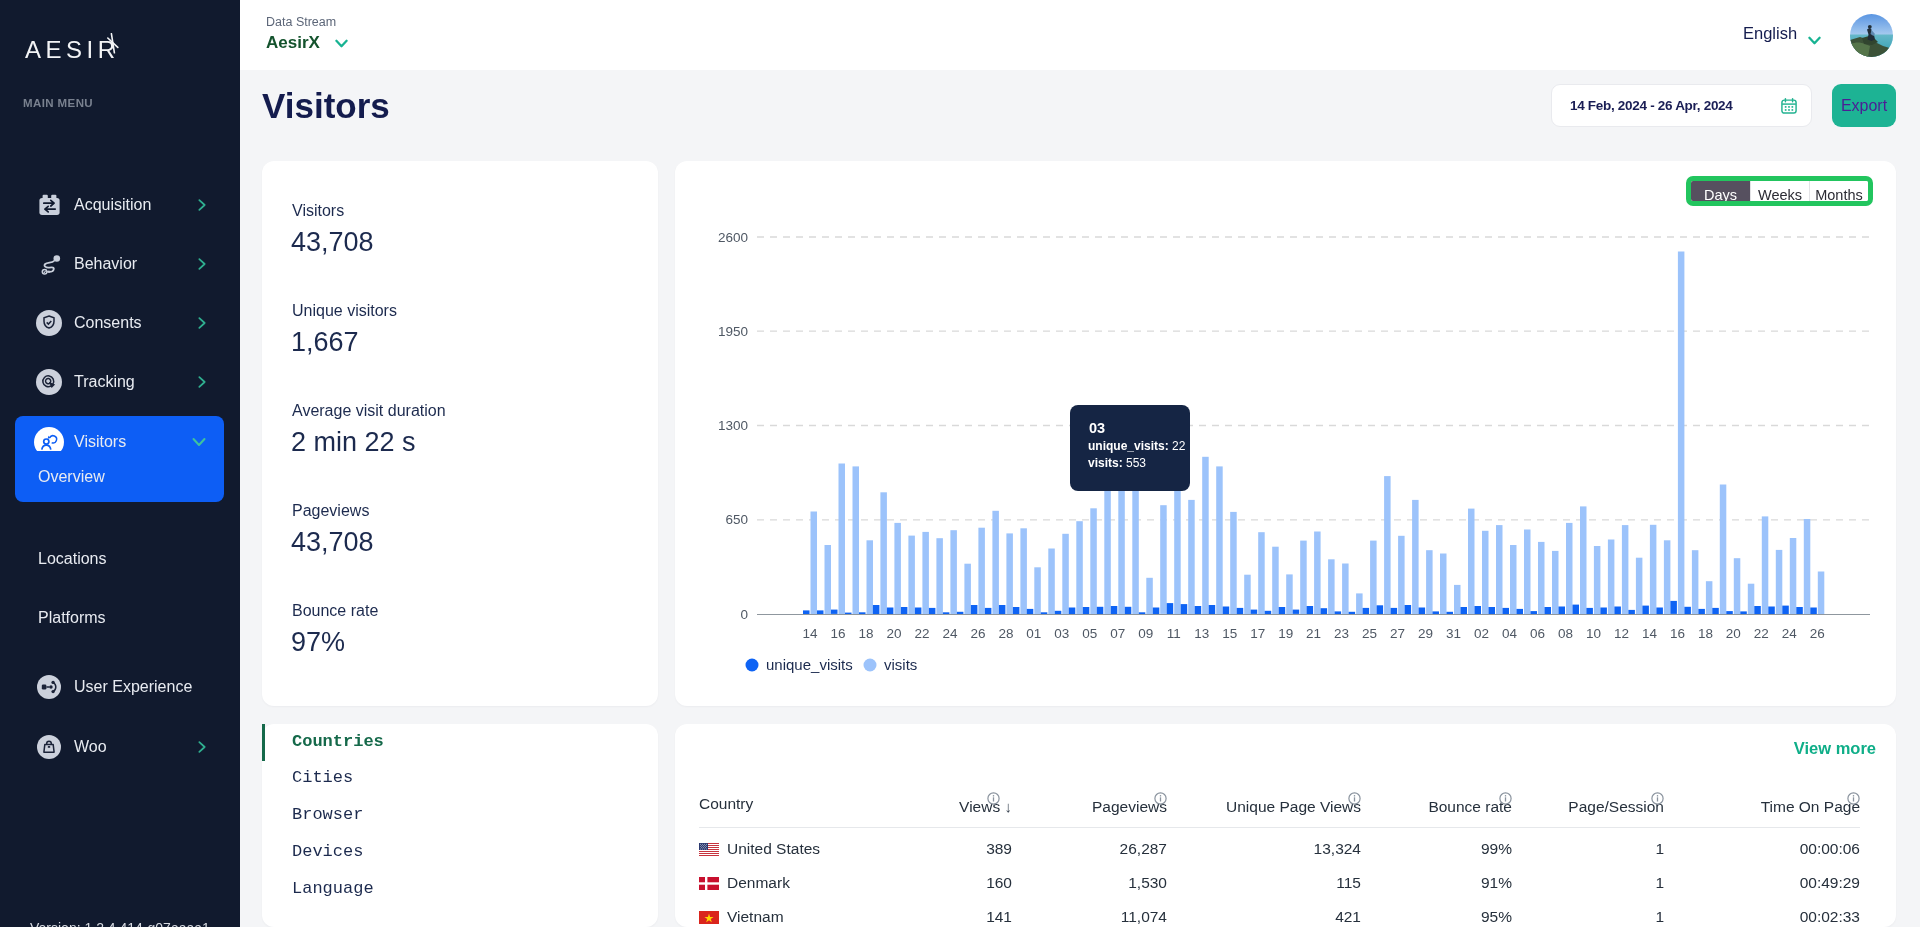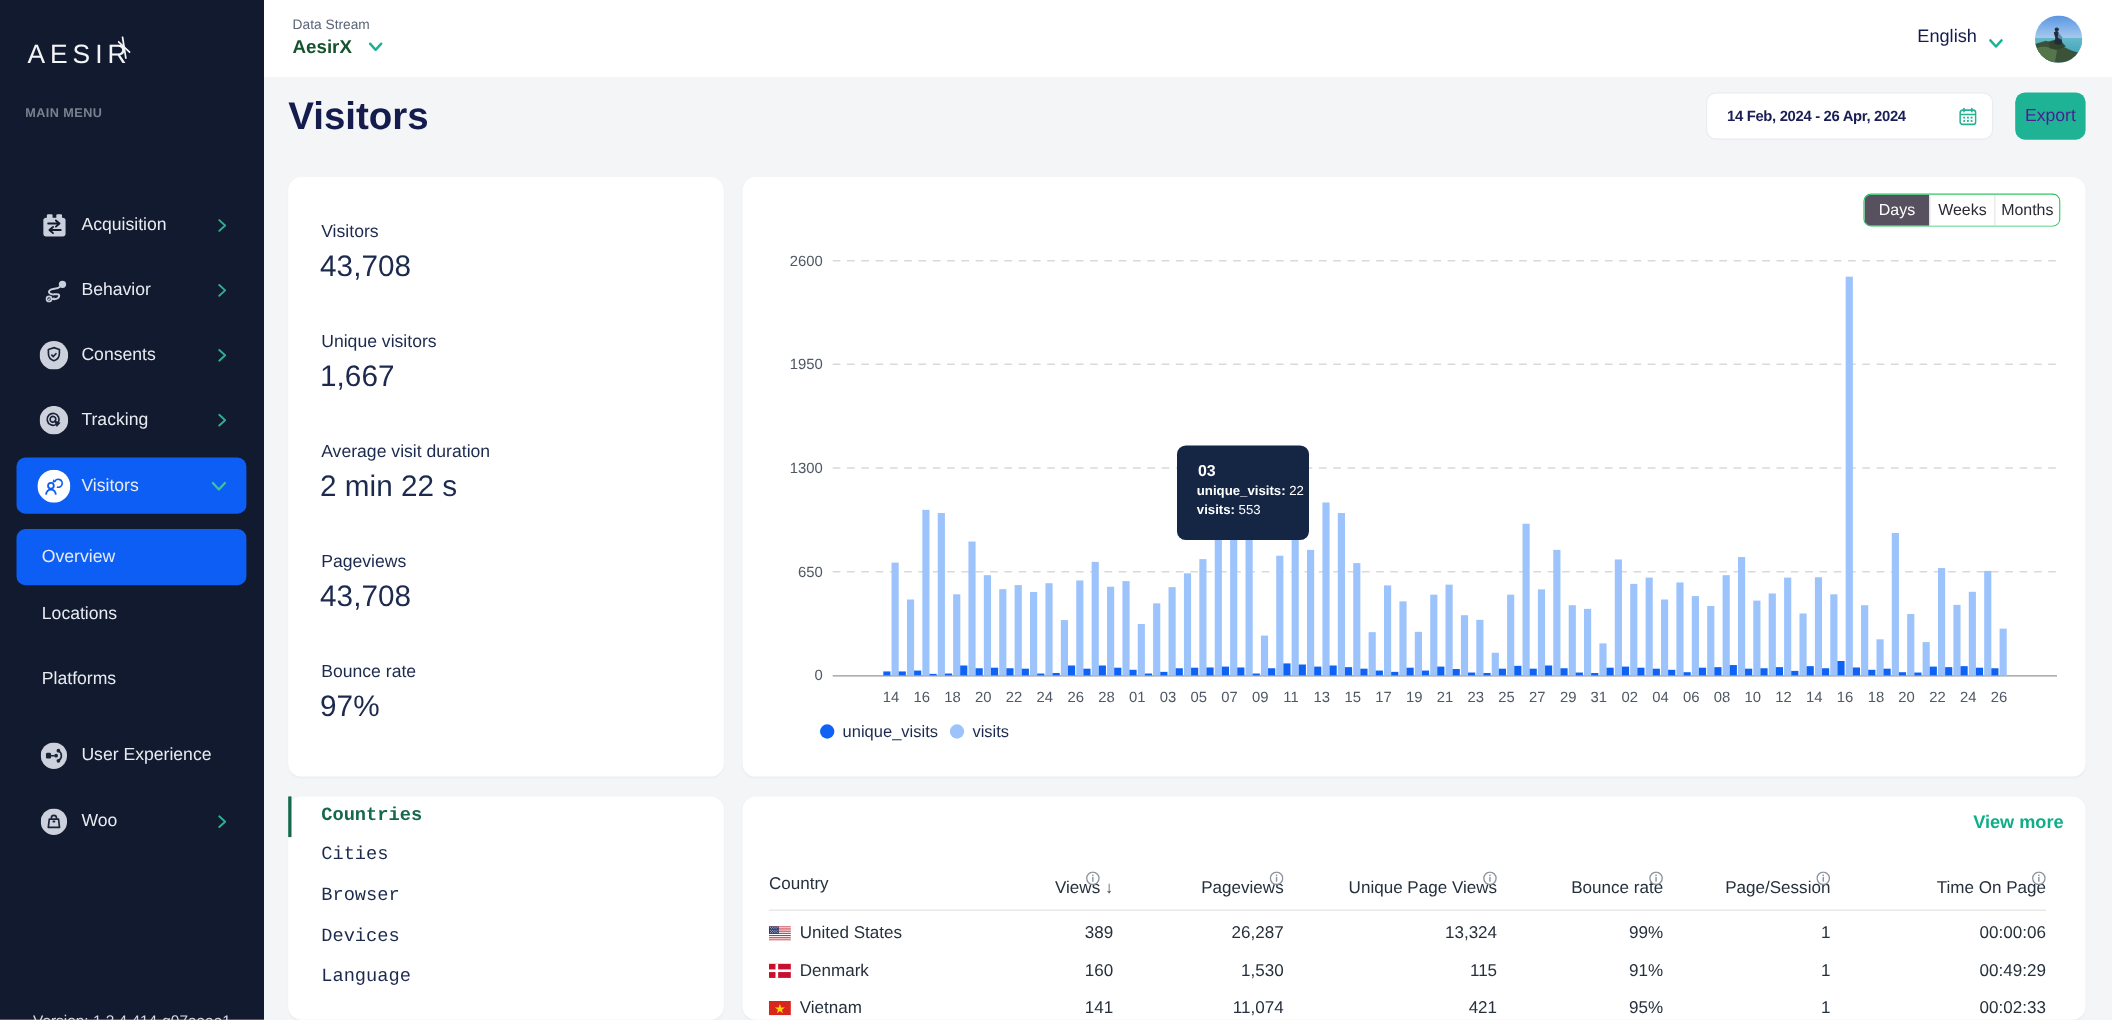--- a/index.html
+++ b/index.html
@@ -28,21 +28,21 @@
 .datebox { position:absolute; left:1551px; top:84px; width:261px; height:43px; background:#fff; border:1px solid #e9eaee; border-radius:9px; z-index:1; }
 .datebox .dtxt { position:absolute; left:18px; top:13px; font-size:13.5px; font-weight:bold; color:#1a1e55; letter-spacing:-0.3px; }
 .datebox .cal { position:absolute; right:14px; top:12px; line-height:0; }
 .export { position:absolute; left:1832px; top:84px; width:64px; height:43px; background:#1db394; border-radius:9px; color:#4c1d95; font-size:16px; text-align:center; line-height:43px; z-index:1; }
 
 .card { position:absolute; background:#fff; border-radius:12px; box-shadow:0 1px 2px rgba(16,24,40,.04); }
 #stats { left:262px; top:161px; width:396px; height:545px; }
 .stat-label { position:absolute; left:30px; font-size:16px; color:#1c2a4e; }
 .stat-val { position:absolute; left:29px; font-size:27px; color:#1c2a4e; }
 #chartcard { left:675px; top:161px; width:1221px; height:545px; }
-.toggle { position:absolute; right:23px; top:15px; height:30px; display:flex; font-size:14.5px; border-radius:7px; overflow:hidden; border:1px solid #22c55e; }
+.toggle { position:absolute; right:23px; top:15px; height:30px; display:flex; font-size:14.5px; border-radius:7px; overflow:hidden; border:5px solid #22c55e; }
 .toggle div { width:59px; height:30px; line-height:29px; text-align:center; background:#fff; color:#2b2b33; border-left:1px solid #e3e3e6; }
 .toggle div:first-child { border-left:none; }
 .toggle .on { background:#56505f; color:#fff; }
 #tabs { left:262px; top:724px; width:396px; height:203px;font-family:Liberation Mono, monospace; }
 .tab { position:absolute; left:30px; font-size:17px; color:#1c2a4e; }
 .tab.on { color:#15694a; font-weight:bold; }
 .greenbar { position:absolute; left:0; top:0; width:3px; height:37px; background:#15694a; }
 #tablecard { left:675px; top:724px; width:1221px; height:203px; }
 .viewmore { position:absolute; right:20px; top:15px; font-size:16.5px; font-weight:bold; color:#0fae88; }
 table { position:absolute; left:24px; top:58px; width:1161px; border-collapse:collapse; font-size:15.5px; color:#26303c; }
@@ -129,21 +129,21 @@
           <path d="M7.8 22.6c.45-2.9 2-4.5 4.5-4.5s4.05 1.6 4.5 4.5" fill="none" stroke="#0d5ef5" stroke-width="1.7"></path>
           <path d="M15.7 10.8a3.6 3.6 0 1 1 2 4.9" fill="none" stroke="#0d5ef5" stroke-width="1.5"></path>
           <path d="M14.5 8.7l2.3 2.4-3.2.7z" fill="#0d5ef5"></path>
         </svg>
       </span>
       <span class="mtxt">Visitors</span>
       <span class="chev"><svg width="14" height="9" viewBox="0 0 14 9" fill="none">
           <path d="M1.5 1.5L7 7.5l5.5-6" stroke="#3ec29f" stroke-width="2" stroke-linecap="round" stroke-linejoin="round"></path>
         </svg></span>
     </div>
-<div class="mi active sub" style="top:481px">
+<div class="mi active sub" style="top:451px">
       <span class="mtxt">Overview</span>
     </div>
 <div class="mi sub" style="top:533px">
       <span class="mtxt">Locations</span>
     </div>
 <div class="mi sub" style="top:592px">
       <span class="mtxt">Platforms</span>
     </div>
 <div class="mi" style="top:661px">
       <span class="mic">

